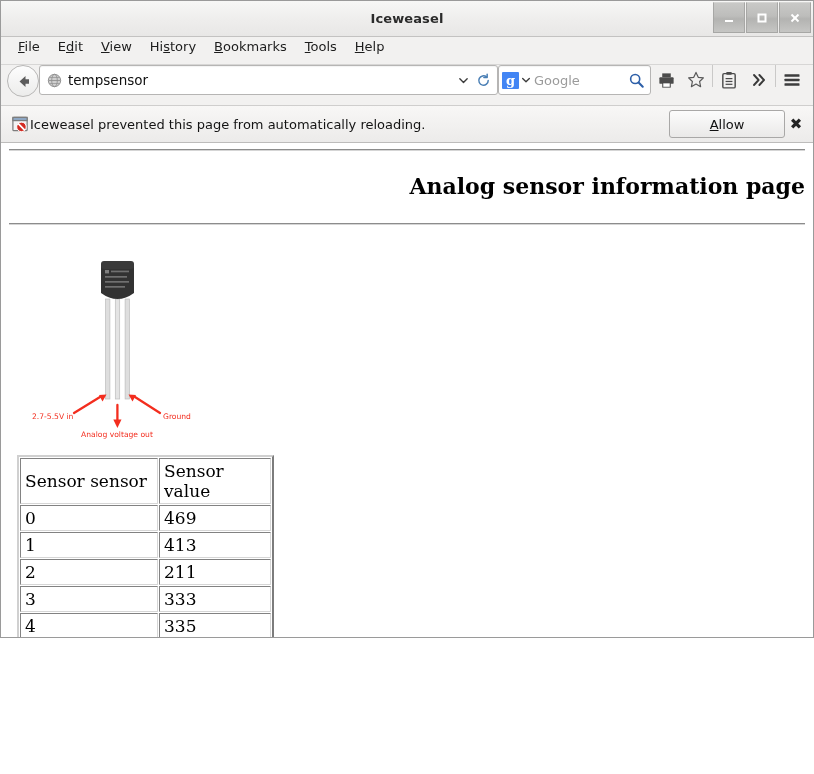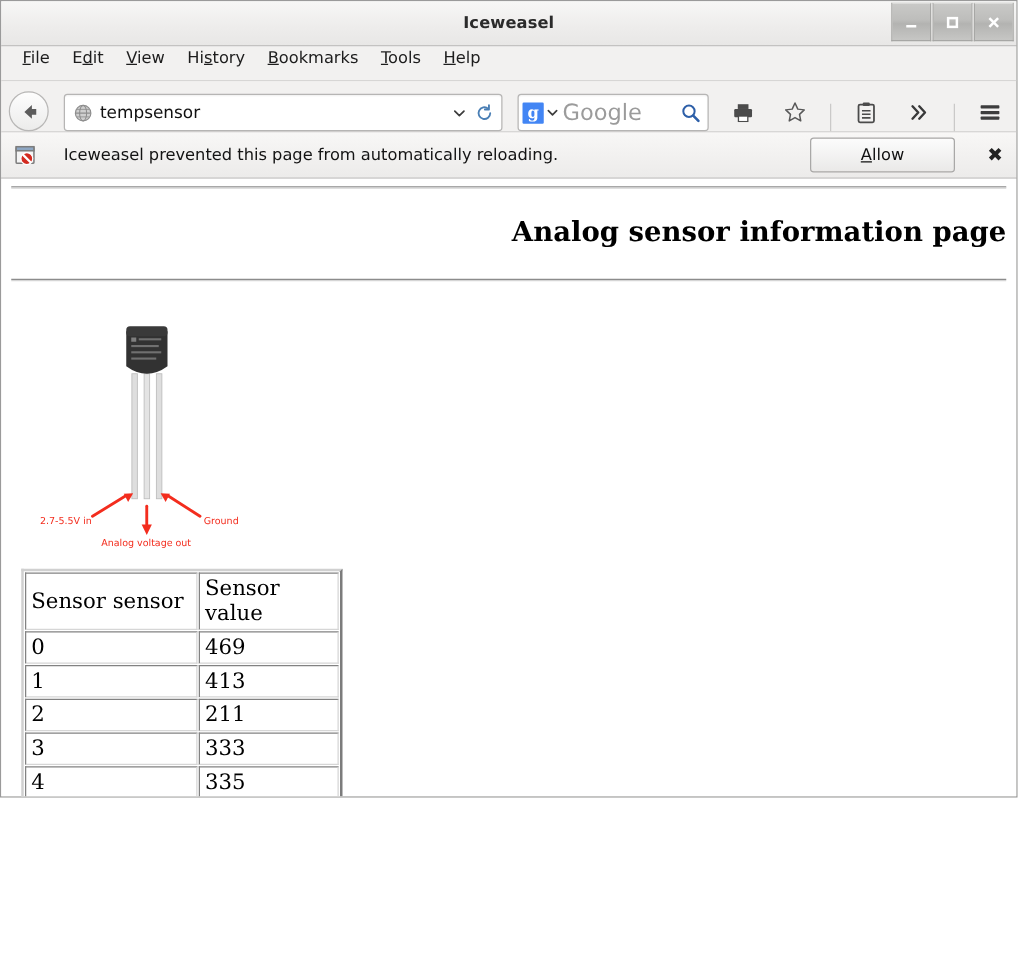--- a/index.html
+++ b/index.html
@@ -87,23 +87,23 @@
   }
   .menu-item u { text-decoration: underline; }
 
   
   .navbar {
     height: 40px;
     min-height: 40px;
     background: #f2f1f0;
     border-bottom: 1px solid #cfcecd;
     display: flex;
-    align-items: flex-end;
+    align-items: flex-start;
     padding: 0 6px;
-    gap: 12px;
+    gap: 0;
   }
   .back-btn {
     width: 30px;
     height: 30px;
     border-radius: 50%;
     background: linear-gradient(to bottom, #fdfdfd, #ececeb);
     border: 1px solid #b8b7b6;
     display: flex;
     align-items: center;
     justify-content: center;
@@ -162,21 +162,21 @@
     font-weight: bold;
     font-size: 13px;
     line-height: 17px;
     text-align: center;
     border-radius: 1px;
     flex: 0 0 auto;
   }
   .search-chevron { margin: 0 3px 0 2px; flex: 0 0 auto; display: flex; align-items: center; }
   .search-placeholder {
     flex: 1 1 auto;
-    font-size: 18px;
+    font-size: 13px;
     color: #9b9b9b;
     white-space: nowrap;
     overflow: hidden;
   }
   .search-go { flex: 0 0 auto; display: flex; align-items: center; padding-right: 2px; }
 
   .tool-btn {
     width: 30px;
     height: 30px;
     display: flex;
@@ -196,21 +196,21 @@
 
   
   .notifbar {
     height: 36px;
     min-height: 36px;
     background: linear-gradient(to bottom, #f8f7f6, #ecebea);
     border-bottom: 1px solid #bdbcbb;
     display: flex;
     align-items: center;
     padding: 0 6px 0 10px;
-    gap: 21px;
+    gap: 0;
   }
   .notif-text {
     flex: 1 1 auto;
     font-size: 13px;
     color: #141414;
     white-space: nowrap;
     overflow: hidden;
   }
   .allow-btn {
     flex: 0 0 auto;

